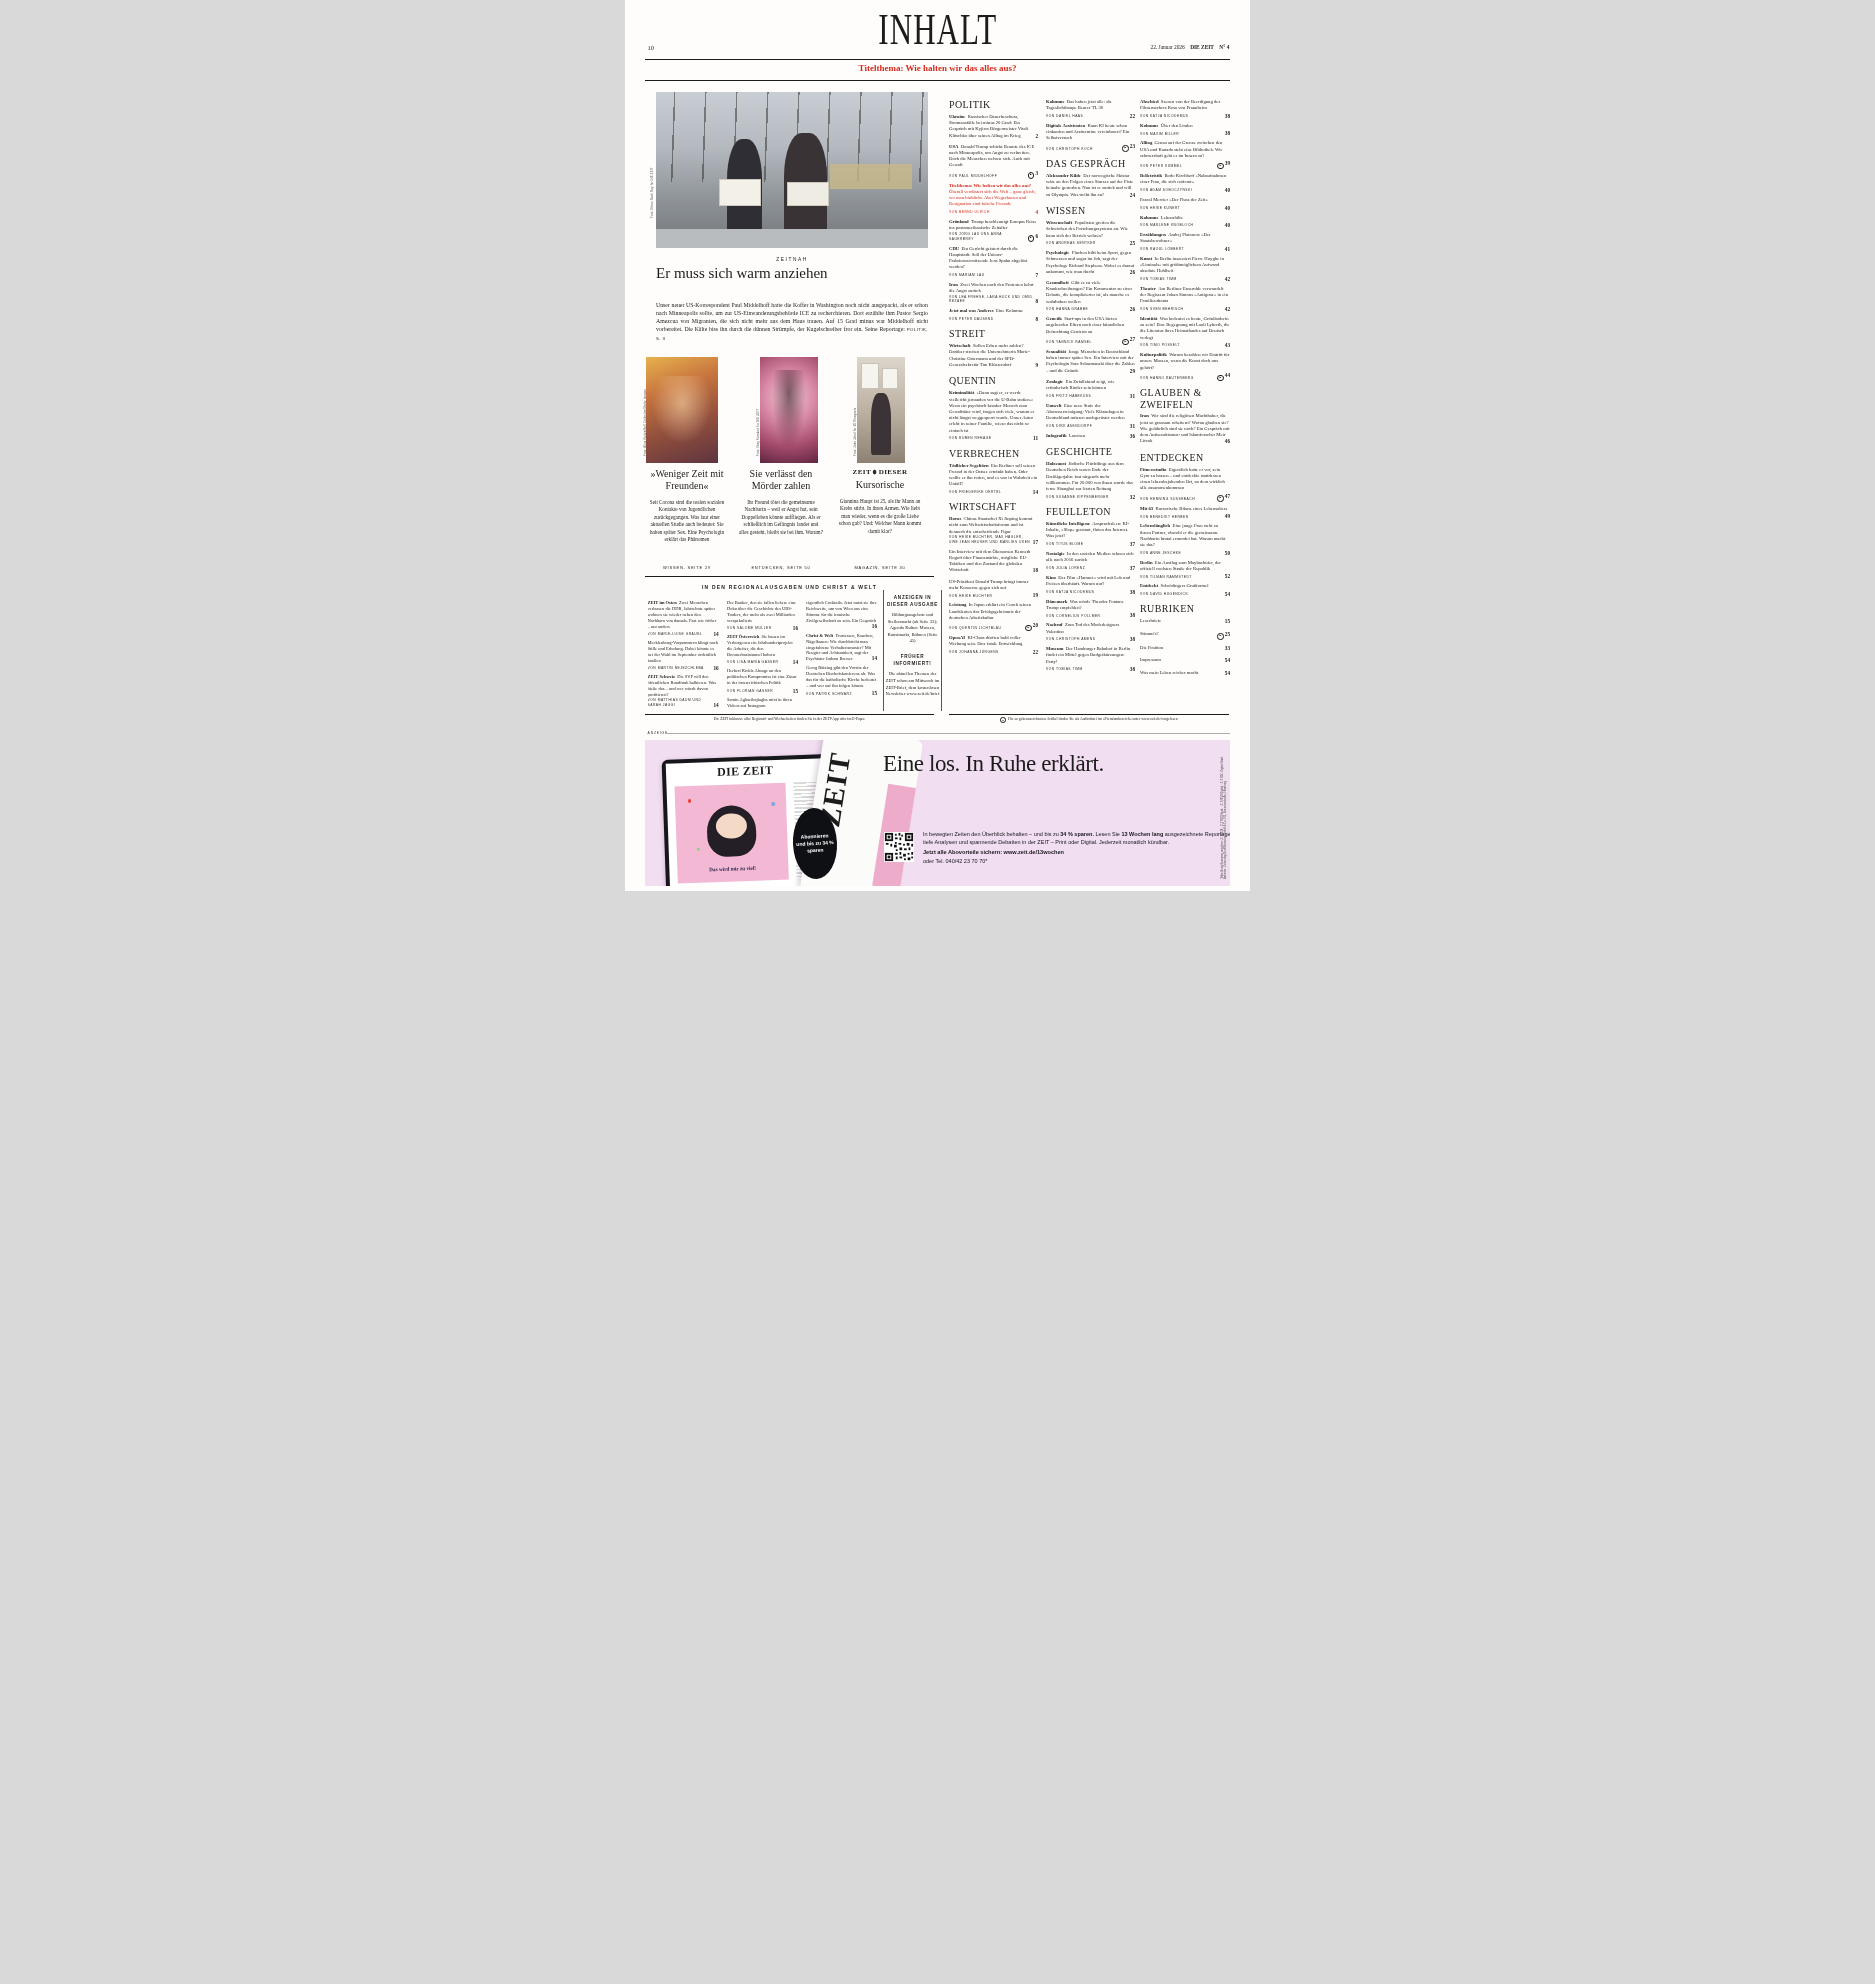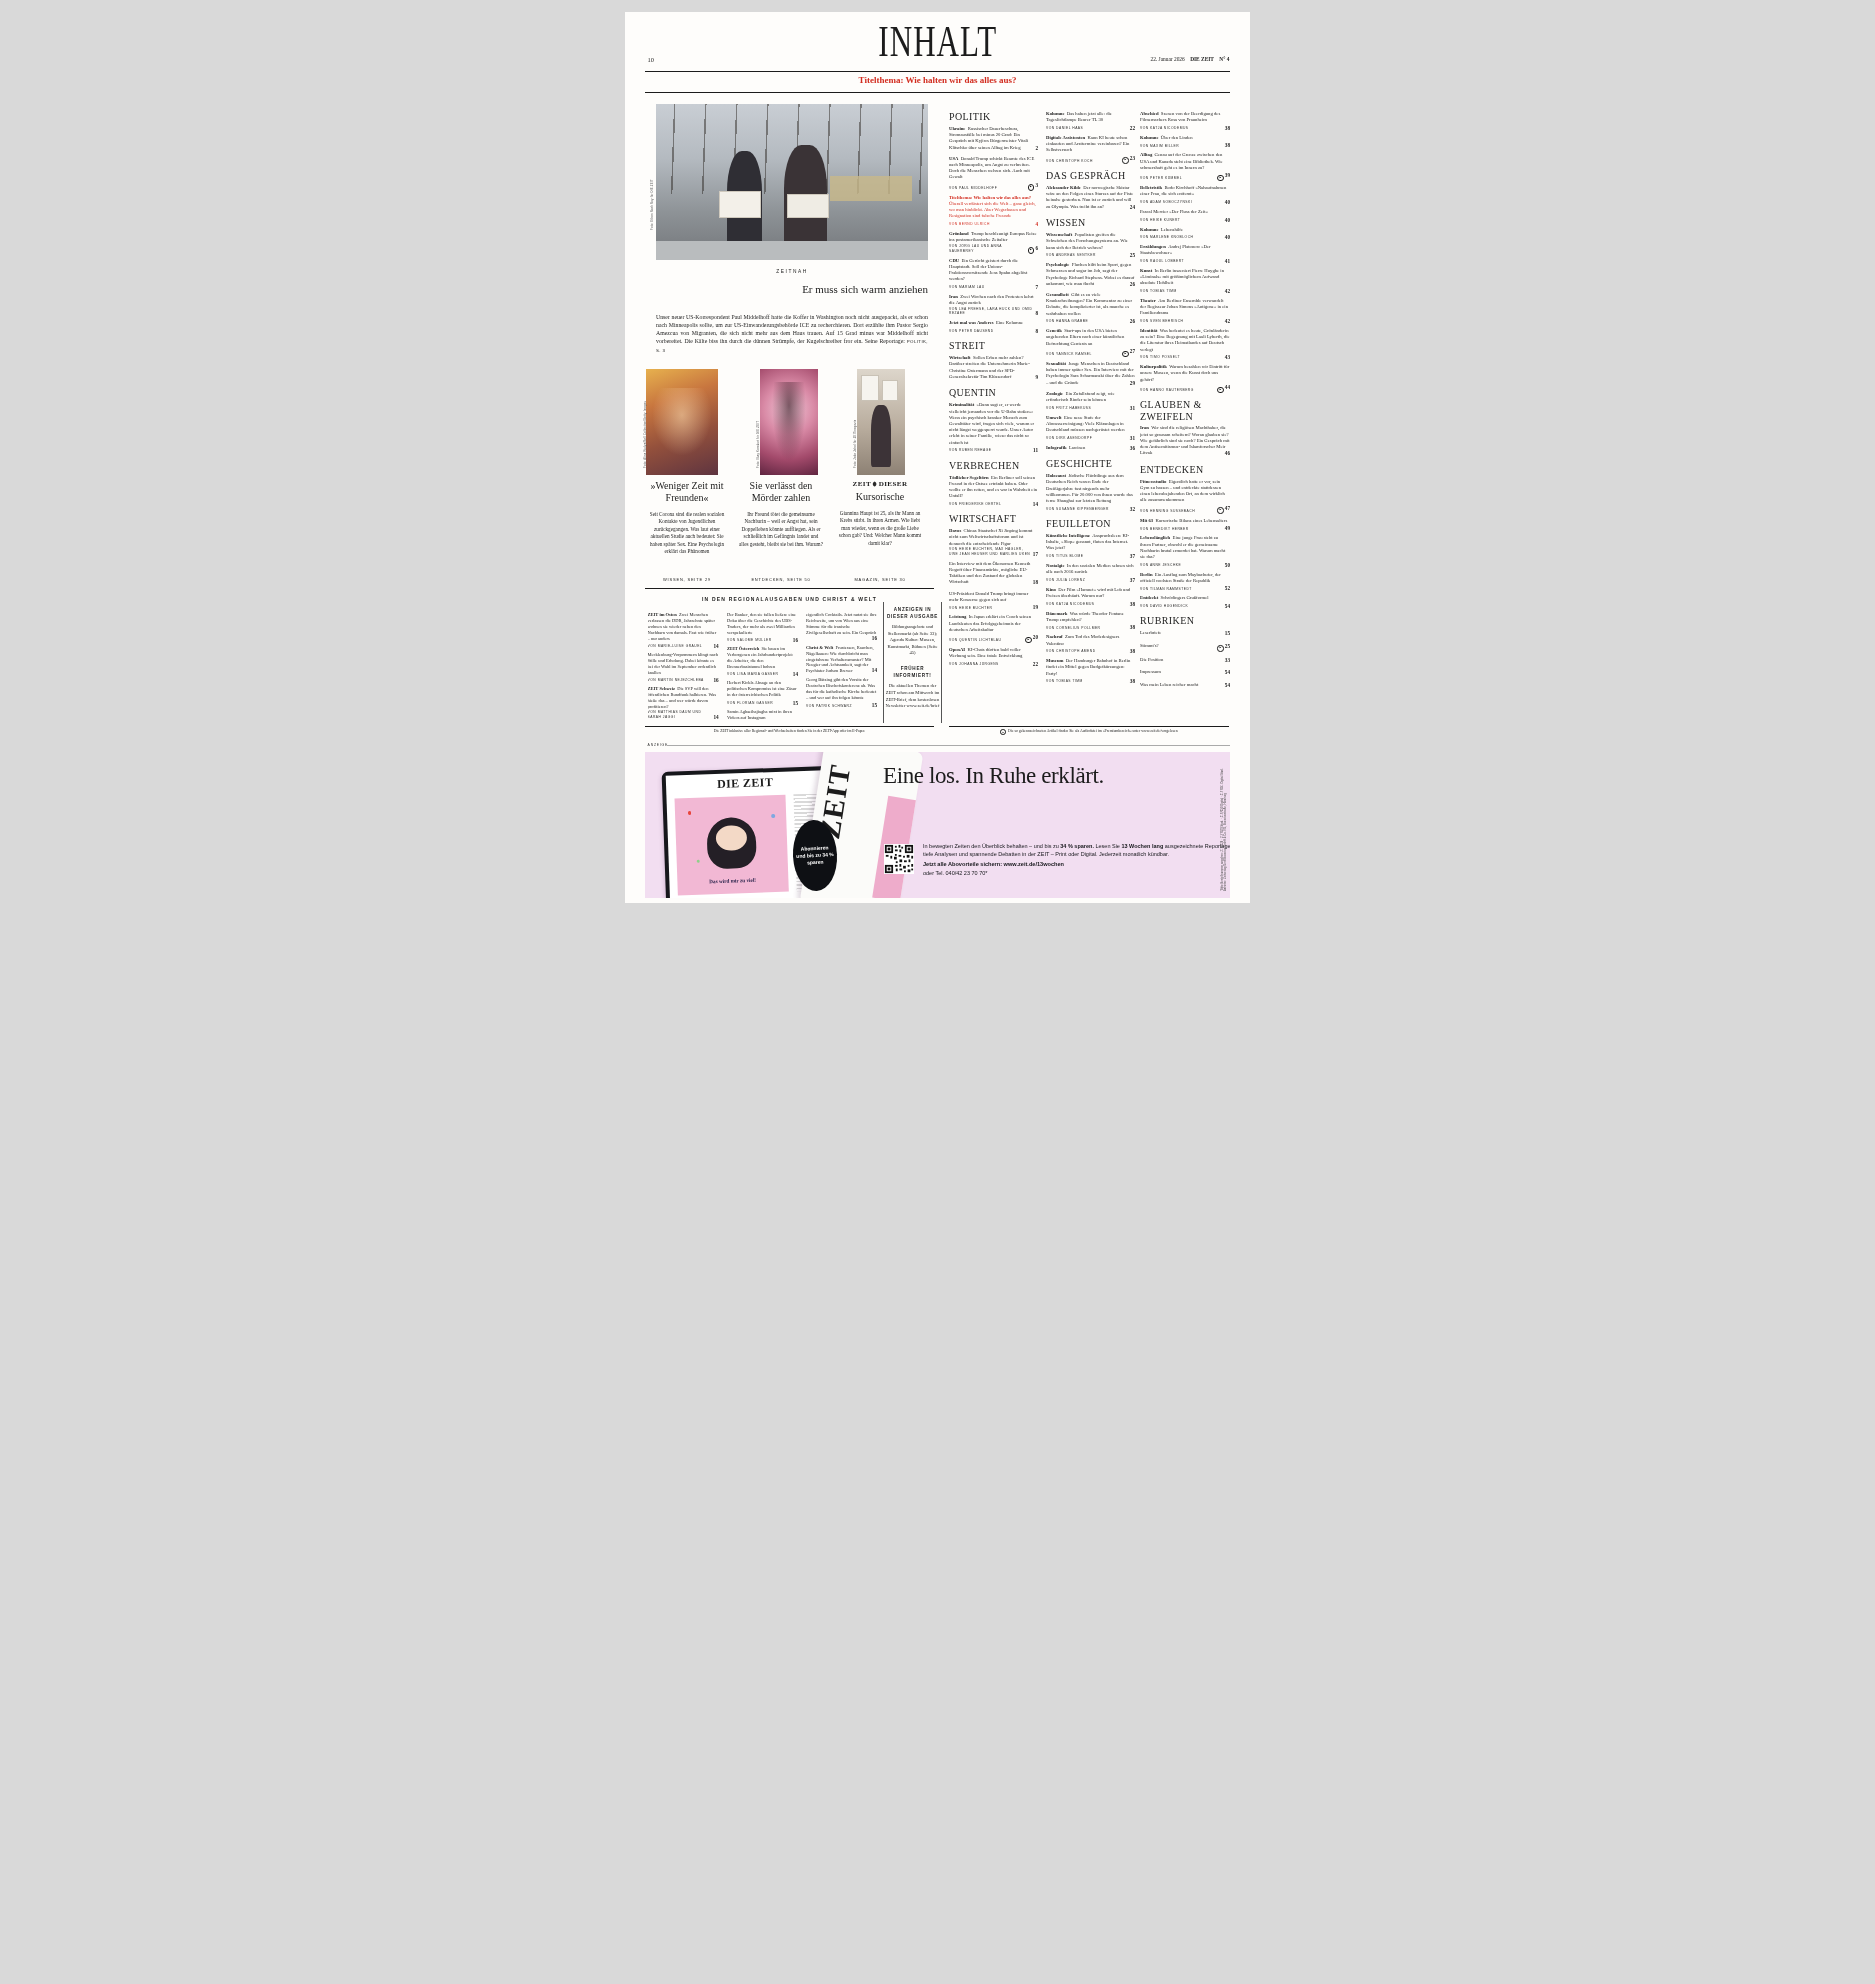--- a/index.html
+++ b/index.html
@@ -1,16 +1,16 @@
 <!DOCTYPE html>
 <html lang="de" style="font-size:6.4px"><head>
 <meta charset="utf-8">
 <style>
   html,body{margin:0;padding:0;background:#d9d9d9;}
-  .sheet{position:relative;width:625px;height:891px;margin:12px auto;background:#fefdfb;
+  .sheet{position:relative;width:625px;height:891px;margin:0 auto;background:#fefdfb;
          font-family:"Liberation Serif","DejaVu Serif",serif;color:#1c1c1c;overflow:hidden;}
   .abs{position:absolute;}
   .rule{position:absolute;background:#1c1c1c;}
   .caps{font-family:"Liberation Sans",sans-serif;letter-spacing:0.6px;}
 
   
   #pageno{left:22.6px;top:44px;font-size:6.4px;}
   #masthead{left:0;right:0;top:4px;text-align:center;}
   #masthead span{display:inline-block;font-size:37px;letter-spacing:1.2px;transform:scale(.84,1.18);transform-origin:center top;}
   #dateline{right:20.6px;top:44px;font-size:5.4px;}
@@ -27,21 +27,21 @@
   #feat-photo .house{position:absolute;left:64%;top:46%;width:30%;height:16%;background:#c9b98a;opacity:.8;}
   #feat-photo .fig1{position:absolute;left:26%;top:30%;width:13%;height:62%;background:#2f2e34;border-radius:42% 42% 6% 6%;}
   #feat-photo .fig2{position:absolute;left:47%;top:26%;width:16%;height:70%;background:#3a3336;border-radius:40% 40% 6% 6%;}
   #feat-photo .box1{position:absolute;left:23%;top:56%;width:15%;height:16%;background:#f3f0e9;border:0.4px solid #cfc9bd;}
   #feat-photo .box2{position:absolute;left:48%;top:58%;width:15%;height:14%;background:#efece4;border:0.4px solid #cfc9bd;}
   #feat-photo .snow{position:absolute;left:0;bottom:0;right:0;height:12%;background:#b9bcbe;}
   .vcredit{writing-mode:vertical-rl;transform:rotate(180deg);font-family:"Liberation Sans",sans-serif;
            font-size:2.8px;letter-spacing:0.2px;color:#555;}
   #feat-credit{left:25.4px;top:131px;height:87px;}
   #feat-kicker{left:31px;width:272px;top:257px;text-align:center;font-size:4.8px;letter-spacing:1.6px;}
-  #feat-headline{left:31px;width:272px;top:271px;text-align:right;font-size:11px;}
+  #feat-headline{left:31px;width:272px;top:265px;text-align:left;font-size:15px;}
   #feat-body{left:31px;width:272px;top:295px;font-size:5.8px;line-height:8.1px;text-align:justify;}
   #feat-body .ref{font-family:"Liberation Sans",sans-serif;font-size:4.4px;letter-spacing:0.4px;}
 
   
   .fphoto{top:357px;height:106px;overflow:hidden;}
   #f1-photo{left:21px;width:72px;background:linear-gradient(160deg,#e7b14e 0%,#c8763f 30%,#93503c 62%,#5e3440 100%);}
   #f1-photo .g1{position:absolute;left:8%;top:18%;width:84%;height:64%;background:radial-gradient(ellipse at 50% 40%,rgba(255,225,180,.55),rgba(120,60,50,.0) 70%);}
   #f2-photo{left:135px;width:58px;background:radial-gradient(circle at 50% 38%,#f2cbd9 0%,#d98aa6 35%,#a34a6b 70%,#5f2540 100%);}
   #f2-photo .blur{position:absolute;left:20%;top:12%;width:60%;height:76%;background:radial-gradient(ellipse at 50% 30%,rgba(60,30,40,.65),rgba(60,30,40,0) 70%);}
   #f3-photo{left:232px;width:48px;background:linear-gradient(180deg,#ddd6cb 0%,#b9ad9e 55%,#8d8174 100%);}

